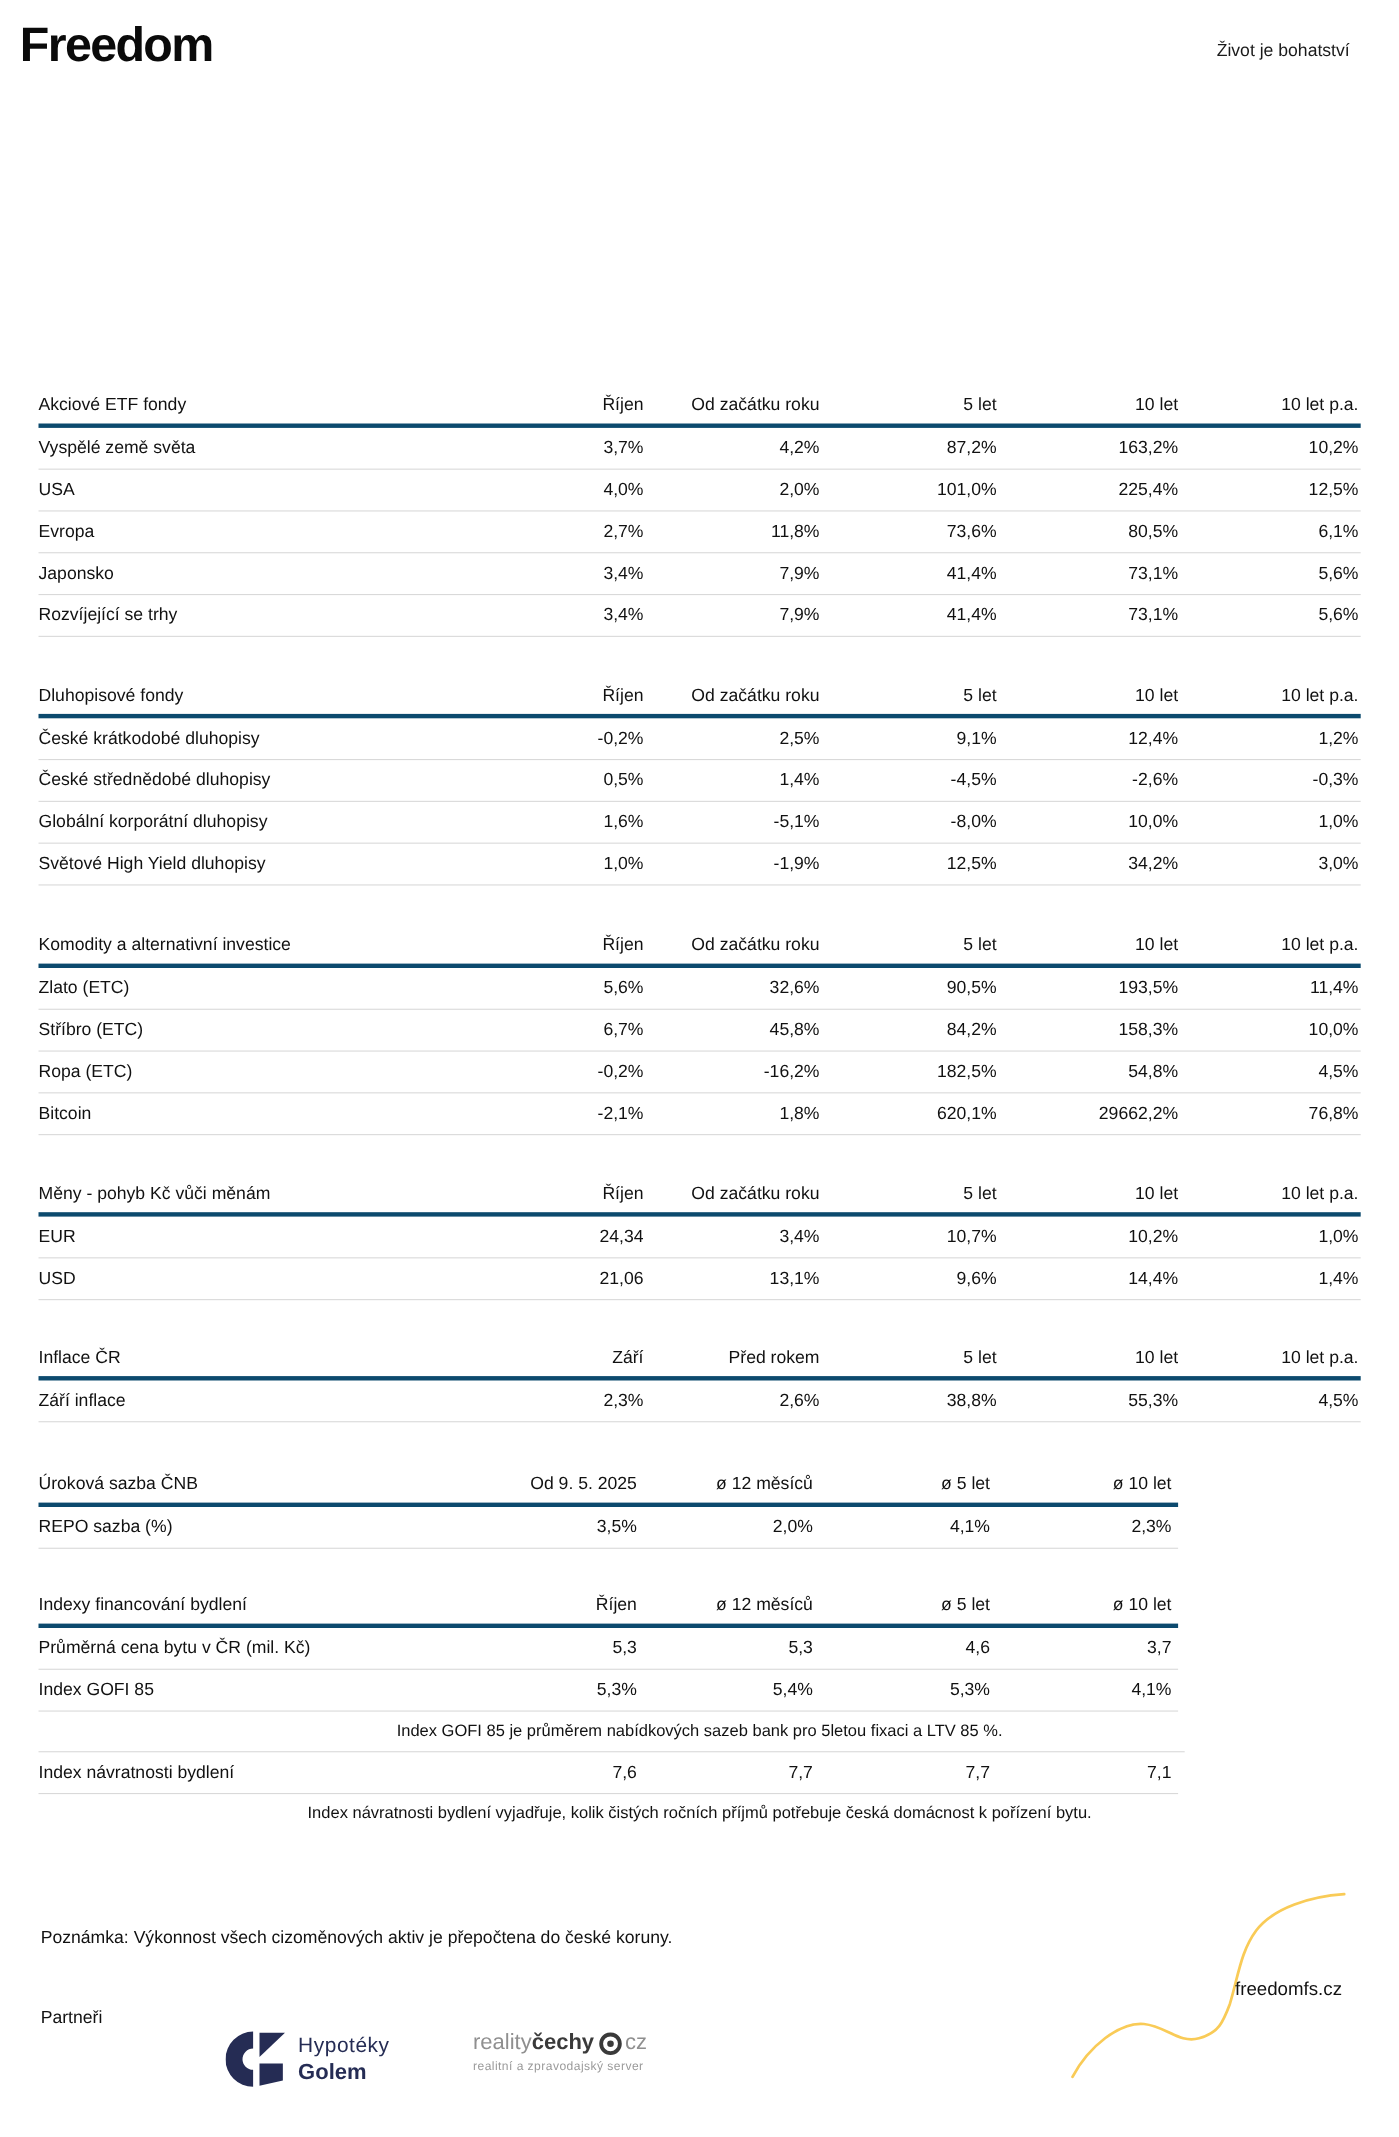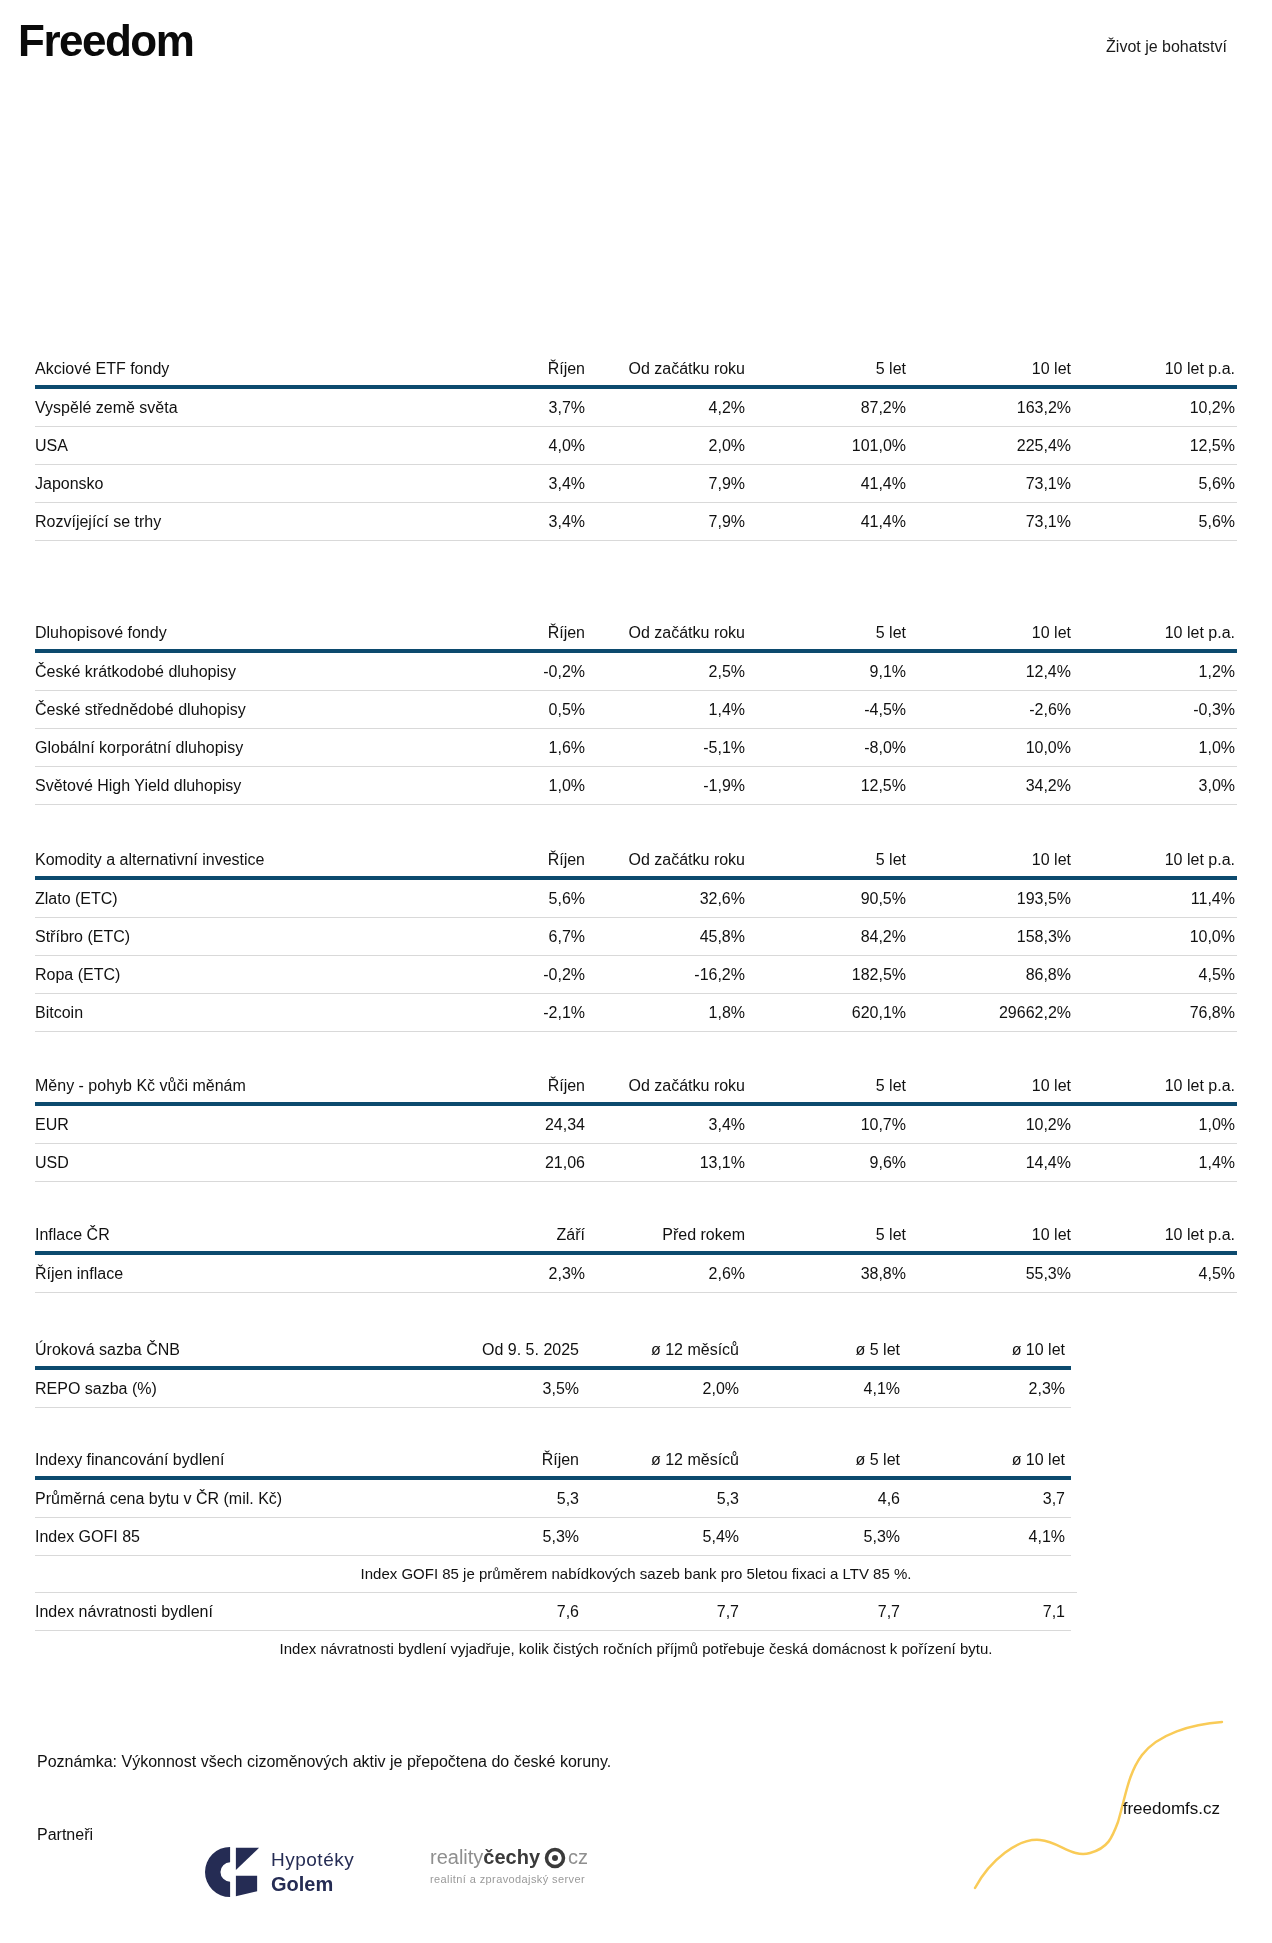--- a/index.html
+++ b/index.html
@@ -69,20 +69,28 @@
       </div>
       <div class="trow w">
         <div class="cl">USA</div>
         <div class="cv c0">4,0%</div>
         <div class="cv c1">2,0%</div>
         <div class="cv c2">101,0%</div>
         <div class="cv c3">225,4%</div>
         <div class="cv c4">12,5%</div>
       </div>
       <div class="trow w">
+        <div class="cl">Evropa</div>
+        <div class="cv c0">2,7%</div>
+        <div class="cv c1">11,8%</div>
+        <div class="cv c2">73,6%</div>
+        <div class="cv c3">80,5%</div>
+        <div class="cv c4">6,1%</div>
+      </div>
+      <div class="trow w">
         <div class="cl">Japonsko</div>
         <div class="cv c0">3,4%</div>
         <div class="cv c1">7,9%</div>
         <div class="cv c2">41,4%</div>
         <div class="cv c3">73,1%</div>
         <div class="cv c4">5,6%</div>
       </div>
       <div class="trow w">
         <div class="cl">Rozvíjející se trhy</div>
         <div class="cv c0">3,4%</div>
@@ -157,21 +165,21 @@
         <div class="cv c1">45,8%</div>
         <div class="cv c2">84,2%</div>
         <div class="cv c3">158,3%</div>
         <div class="cv c4">10,0%</div>
       </div>
       <div class="trow w">
         <div class="cl">Ropa (ETC)</div>
         <div class="cv c0">-0,2%</div>
         <div class="cv c1">-16,2%</div>
         <div class="cv c2">182,5%</div>
-        <div class="cv c3">86,8%</div>
+        <div class="cv c3">54,8%</div>
         <div class="cv c4">4,5%</div>
       </div>
       <div class="trow w">
         <div class="cl">Bitcoin</div>
         <div class="cv c0">-2,1%</div>
         <div class="cv c1">1,8%</div>
         <div class="cv c2">620,1%</div>
         <div class="cv c3">29662,2%</div>
         <div class="cv c4">76,8%</div>
       </div>
@@ -205,21 +213,21 @@
   <div class="tbl" style="top:1218px">
       <div class="trow thead w">
         <div class="cl">Inflace ČR</div>
         <div class="cv c0">Září</div>
         <div class="cv c1">Před rokem</div>
         <div class="cv c2">5 let</div>
         <div class="cv c3">10 let</div>
         <div class="cv c4">10 let p.a.</div>
       </div>
       <div class="trow w">
-        <div class="cl">Říjen inflace</div>
+        <div class="cl">Září inflace</div>
         <div class="cv c0">2,3%</div>
         <div class="cv c1">2,6%</div>
         <div class="cv c2">38,8%</div>
         <div class="cv c3">55,3%</div>
         <div class="cv c4">4,5%</div>
       </div>
     </div>
   <div class="tbl" style="top:1333px">
       <div class="trow thead n">
         <div class="cl">Úroková sazba ČNB</div>

